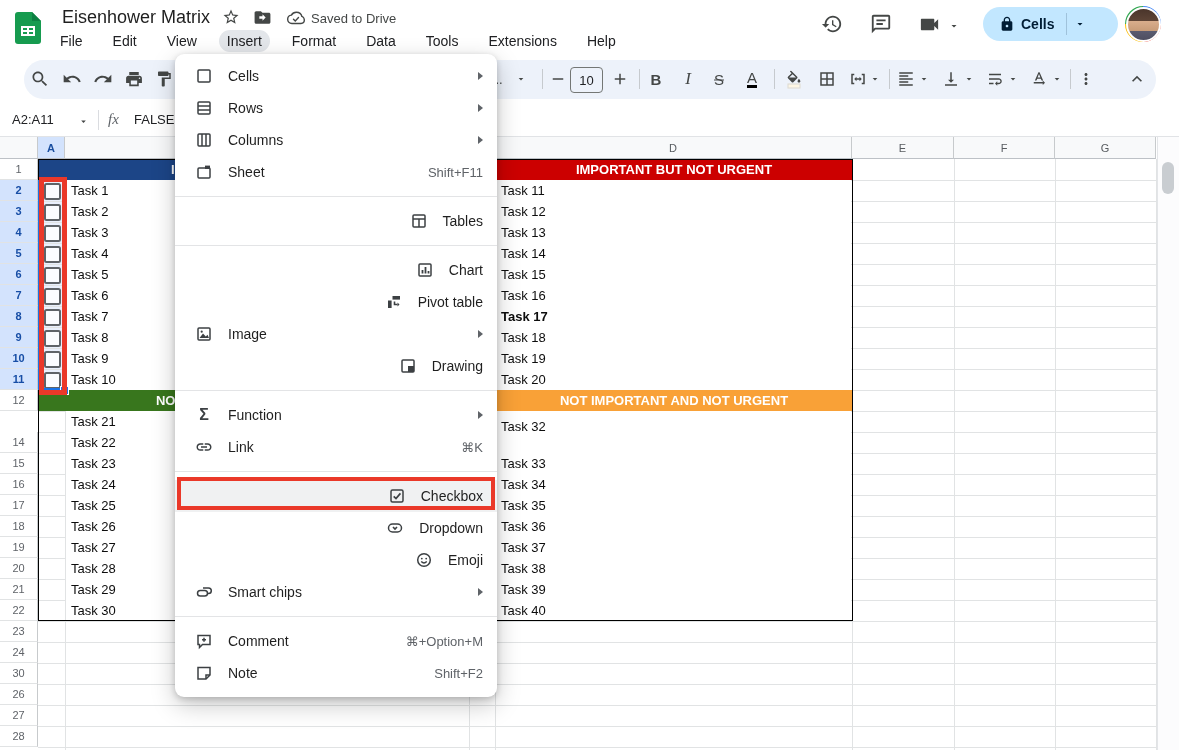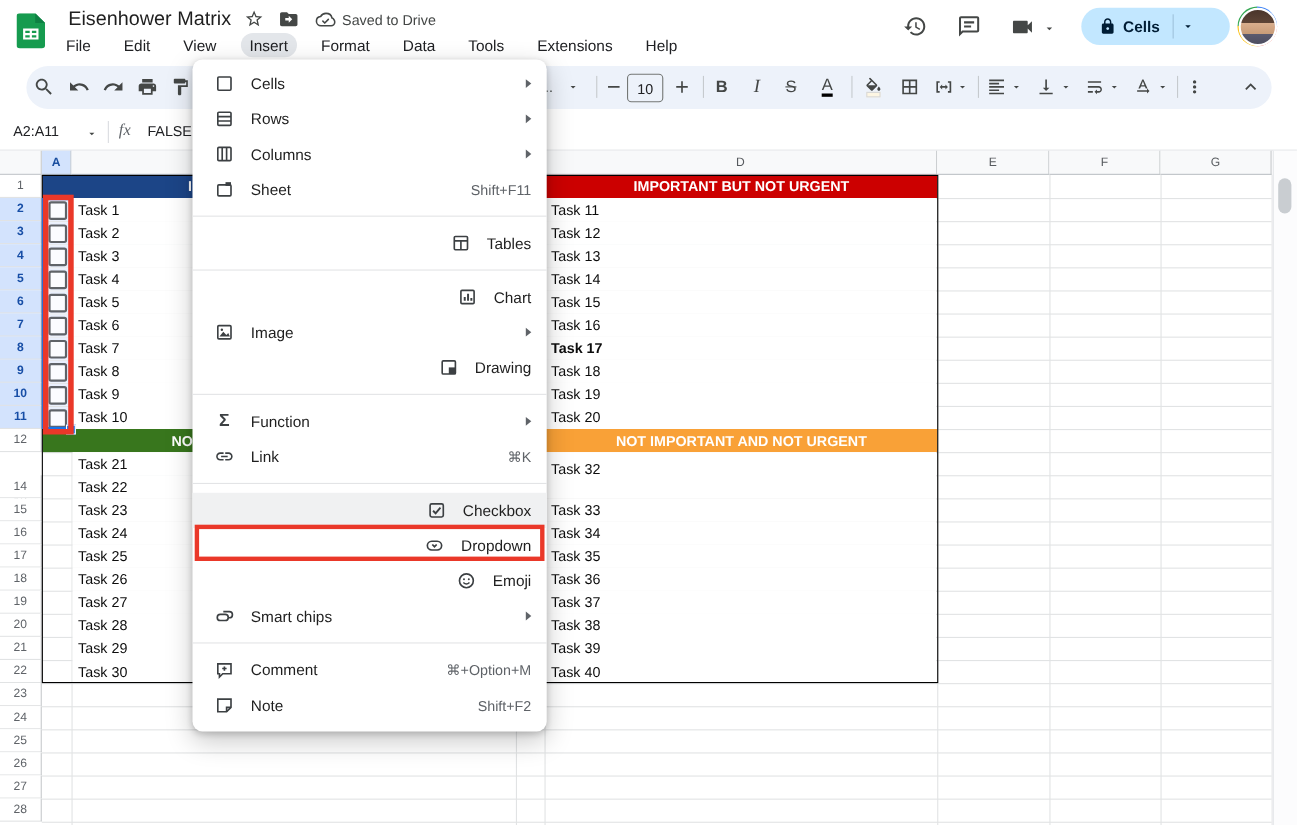--- a/index.html
+++ b/index.html
@@ -321,21 +321,21 @@
       <div class="rowhdr" style="top:453px;height:21px;">15</div>
       <div class="rowhdr" style="top:474px;height:21px;">16</div>
       <div class="rowhdr" style="top:495px;height:21px;">17</div>
       <div class="rowhdr" style="top:516px;height:21px;">18</div>
       <div class="rowhdr" style="top:537px;height:21px;">19</div>
       <div class="rowhdr" style="top:558px;height:21px;">20</div>
       <div class="rowhdr" style="top:579px;height:21px;">21</div>
       <div class="rowhdr" style="top:600px;height:21px;">22</div>
       <div class="rowhdr" style="top:621px;height:21px;">23</div>
       <div class="rowhdr" style="top:642px;height:21px;">24</div>
-      <div class="rowhdr" style="top:663px;height:21px;">25</div>
+      <div class="rowhdr" style="top:663px;height:21px;">30</div>
       <div class="rowhdr" style="top:684px;height:21px;">26</div>
       <div class="rowhdr" style="top:705px;height:21px;">27</div>
       <div class="rowhdr" style="top:726px;height:21px;">28</div>
       <div class="gl" style="left:65px;top:159px;width:1px;height:591px;"></div>
       <div class="gl" style="left:469px;top:159px;width:1px;height:591px;"></div>
       <div class="gl" style="left:495px;top:159px;width:1px;height:591px;"></div>
       <div class="gl" style="left:852px;top:159px;width:1px;height:591px;"></div>
       <div class="gl" style="left:954px;top:159px;width:1px;height:591px;"></div>
       <div class="gl" style="left:1055px;top:159px;width:1px;height:591px;"></div>
       <div class="gl" style="left:1156px;top:159px;width:1px;height:591px;"></div>
@@ -511,20 +511,31 @@
             <line x1="6.5" y1="12.5" x2="6.5" y2="9" stroke-width="1.8"></line>
             <line x1="9.5" y1="12.5" x2="9.5" y2="6" stroke-width="1.8"></line>
             <line x1="12.5" y1="12.5" x2="12.5" y2="10" stroke-width="1.8"></line>
           </svg>
         </span>
         <span class="mlabel">Chart</span>
       </div>
       <div class="mrow">
         <span class="micon ic">
           <svg width="18" height="18" viewBox="0 0 18 18" fill="none" stroke="currentColor" stroke-width="1.5">
+            <rect x="3" y="7.5" width="3.6" height="7.5" fill="currentColor" stroke="none"></rect>
+            <rect x="7.5" y="3" width="7.5" height="3.6" fill="currentColor" stroke="none"></rect>
+            <path d="M9.5 8.5 v3 h3" stroke-width="1.6"></path>
+            <path d="M12.5 13.5 l2-2 -2-2" fill="currentColor" stroke="none"></path>
+          </svg>
+        </span>
+        <span class="mlabel">Pivot table</span>
+      </div>
+      <div class="mrow">
+        <span class="micon ic">
+          <svg width="18" height="18" viewBox="0 0 18 18" fill="none" stroke="currentColor" stroke-width="1.5">
             <rect x="3" y="3" width="12" height="12" rx="1"></rect>
             <circle cx="6.7" cy="6.7" r="1.1" fill="currentColor" stroke="none"></circle>
             <path d="M4.5 13 L8 8.5 L10.8 11.5 L12.5 9.7 L14 13 Z" fill="currentColor" stroke="none"></path>
           </svg>
         </span>
         <span class="mlabel">Image</span>
         <span class="marrow"></span>
       </div>
       <div class="mrow">
         <span class="micon ic">

